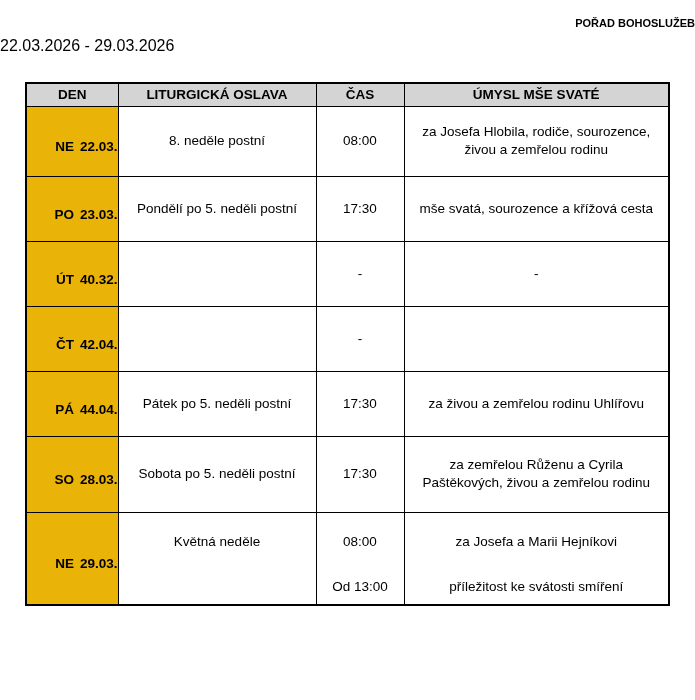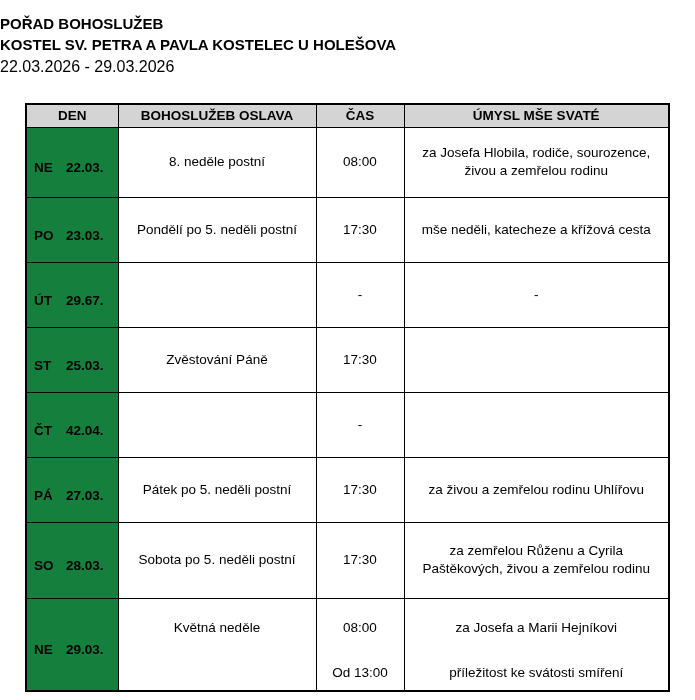--- a/index.html
+++ b/index.html
@@ -7,23 +7,23 @@
   body {
     width: 695px;
     height: 700px;
     color: #000000;
     font-family: "Liberation Sans", sans-serif;
     overflow: hidden;
   }
   .page { width: 695px; height: 700px; padding-top: 13px; }
 
   .title, .subtitle {
-    text-align: left;
+    text-align: right;
     font-weight: bold;
-    font-size: 15px;
+    font-size: 11px;
     line-height: 21px;
   }
   .daterange {
     text-align: left;
     font-size: 16px;
     line-height: 20px;
     margin-top: 2px;
   }
 
   table.schedule {
@@ -51,23 +51,23 @@
 
   tbody td {
     font-size: 13.5px;
     text-align: center;
     vertical-align: middle;
     padding: 4px 8px;
     line-height: 18px;
   }
 
   tbody td.den {
-    background: #15803d;
+    background: #eab308;
     font-weight: bold;
-    text-align: left;
+    text-align: right;
     padding: 12px 0 0 7px;
     white-space: nowrap;
   }
   td.den .day  { display: inline-block; width: 26px; }
   td.den .date { margin-left: 6px; }
 
   tbody tr      { height: 65px; }
   tbody tr.r0   { height: 70px; }
   tbody tr.r6   { height: 76px; }
   tbody tr.r7   { height: 93px; }
@@ -88,34 +88,33 @@
   }
   .stack .top { height: 57px; }
   .stack .bot { height: 33px; }
 </style>
 </head>
 <body>
 
 <div class="page">
 
   <div class="title">POŘAD BOHOSLUŽEB</div>
-  <div class="subtitle">KOSTEL SV. PETRA A PAVLA KOSTELEC U HOLEŠOVA</div>
   <div class="daterange">22.03.2026 - 29.03.2026</div>
 
   <table class="schedule">
     <colgroup>
       <col class="c-den">
         <col class="c-osl">
         <col class="c-cas">
         <col class="c-umysl">
     </colgroup>
     <thead>
       <tr>
         <th>DEN</th>
-        <th>BOHOSLUŽEB OSLAVA</th>
+        <th>LITURGICKÁ OSLAVA</th>
         <th>ČAS</th>
         <th>ÚMYSL MŠE SVATÉ</th>
       </tr>
     </thead>
     <tbody>
 
       <tr class="r0">
         <td class="den">
           <span class="day">NE</span><span class="date">22.03.</span>
         </td>
@@ -123,53 +122,45 @@
         <td class="cas">08:00</td>
         <td class="umysl">za Josefa Hlobila, rodiče, sourozence, živou a zemřelou rodinu</td>
       </tr>
 
       <tr class="r1">
         <td class="den">
           <span class="day">PO</span><span class="date">23.03.</span>
         </td>
         <td class="osl">Pondělí po 5. neděli postní</td>
         <td class="cas">17:30</td>
-        <td class="umysl">mše neděli, katecheze a křížová cesta</td>
+        <td class="umysl">mše svatá, sourozence a křížová cesta</td>
       </tr>
 
       <tr class="r2">
         <td class="den">
-          <span class="day">ÚT</span><span class="date">29.67.</span>
+          <span class="day">ÚT</span><span class="date">40.32.</span>
         </td>
         <td class="osl"></td>
         <td class="cas">-</td>
         <td class="umysl">-</td>
       </tr>
 
-      <tr class="r3">
-        <td class="den">
-          <span class="day">ST</span><span class="date">25.03.</span>
-        </td>
-        <td class="osl">Zvěstování Páně</td>
-        <td class="cas">17:30</td>
-        <td class="umysl"></td>
-      </tr>
 
       <tr class="r4">
         <td class="den">
           <span class="day">ČT</span><span class="date">42.04.</span>
         </td>
         <td class="osl"></td>
         <td class="cas">-</td>
         <td class="umysl"></td>
       </tr>
 
       <tr class="r5">
         <td class="den">
-          <span class="day">PÁ</span><span class="date">27.03.</span>
+          <span class="day">PÁ</span><span class="date">44.04.</span>
         </td>
         <td class="osl">Pátek po 5. neděli postní</td>
         <td class="cas">17:30</td>
         <td class="umysl">za živou a zemřelou rodinu Uhlířovu</td>
       </tr>
 
       <tr class="r6">
         <td class="den">
           <span class="day">SO</span><span class="date">28.03.</span>
         </td>

